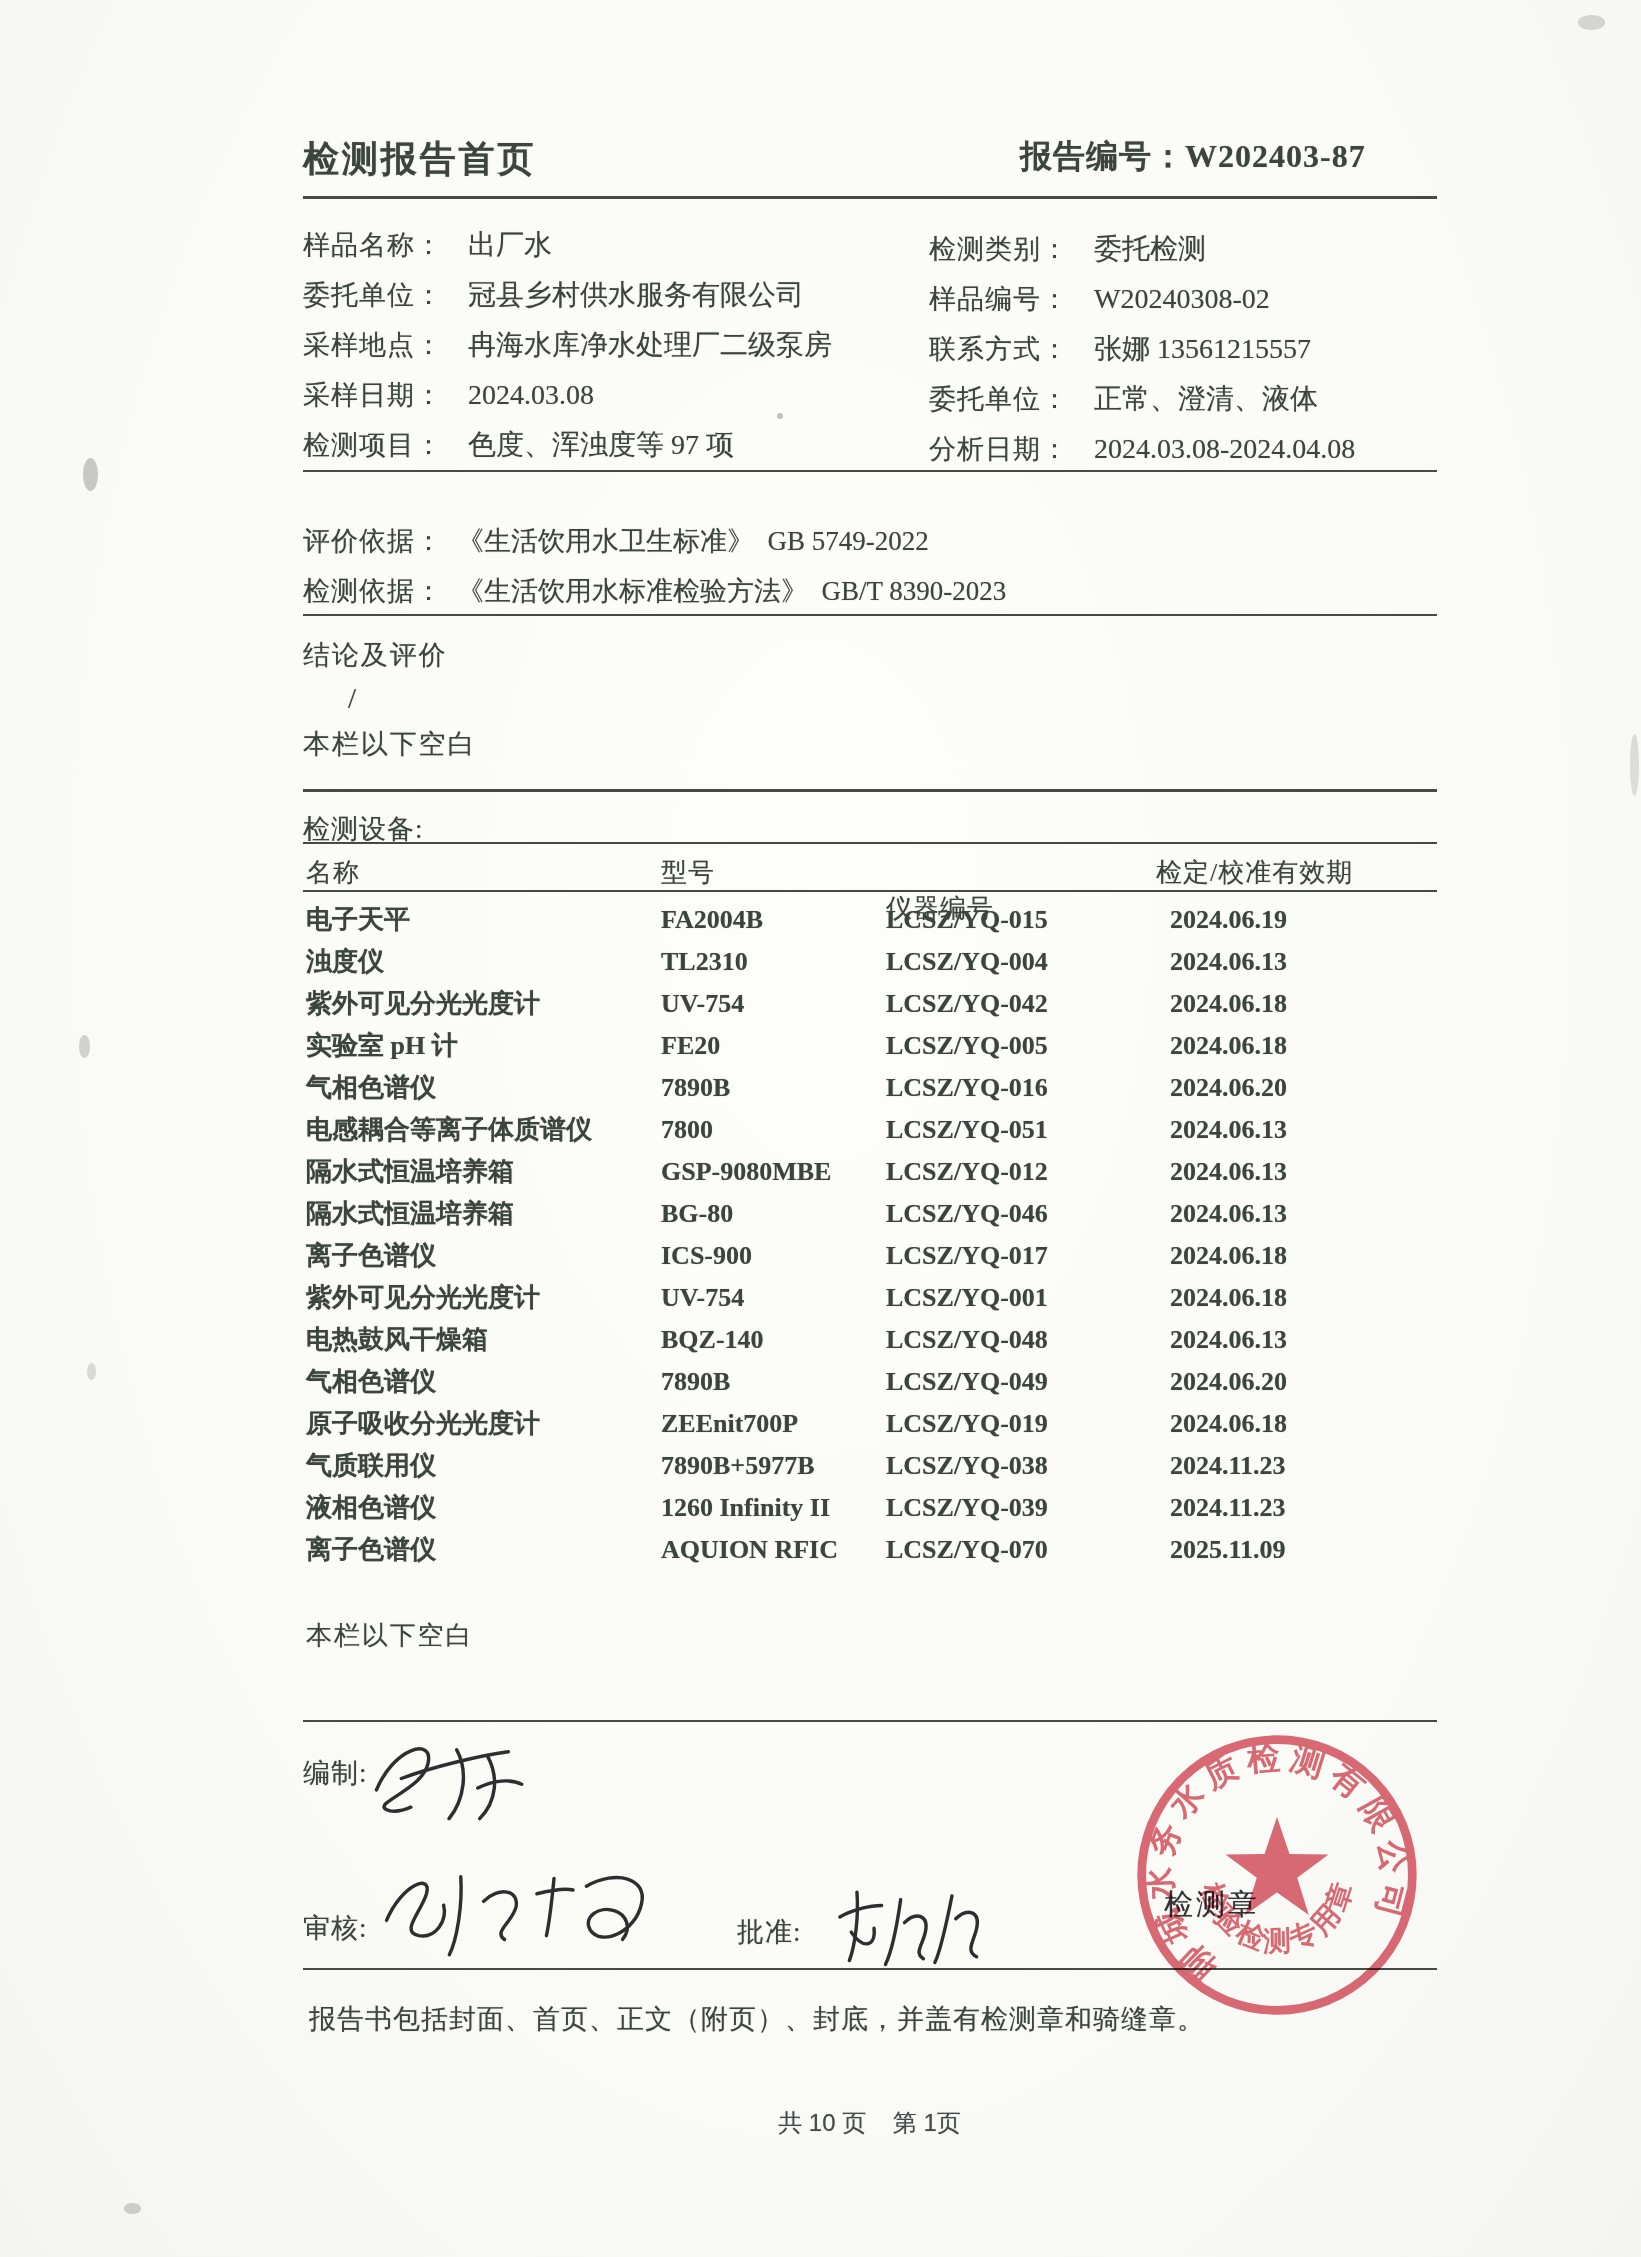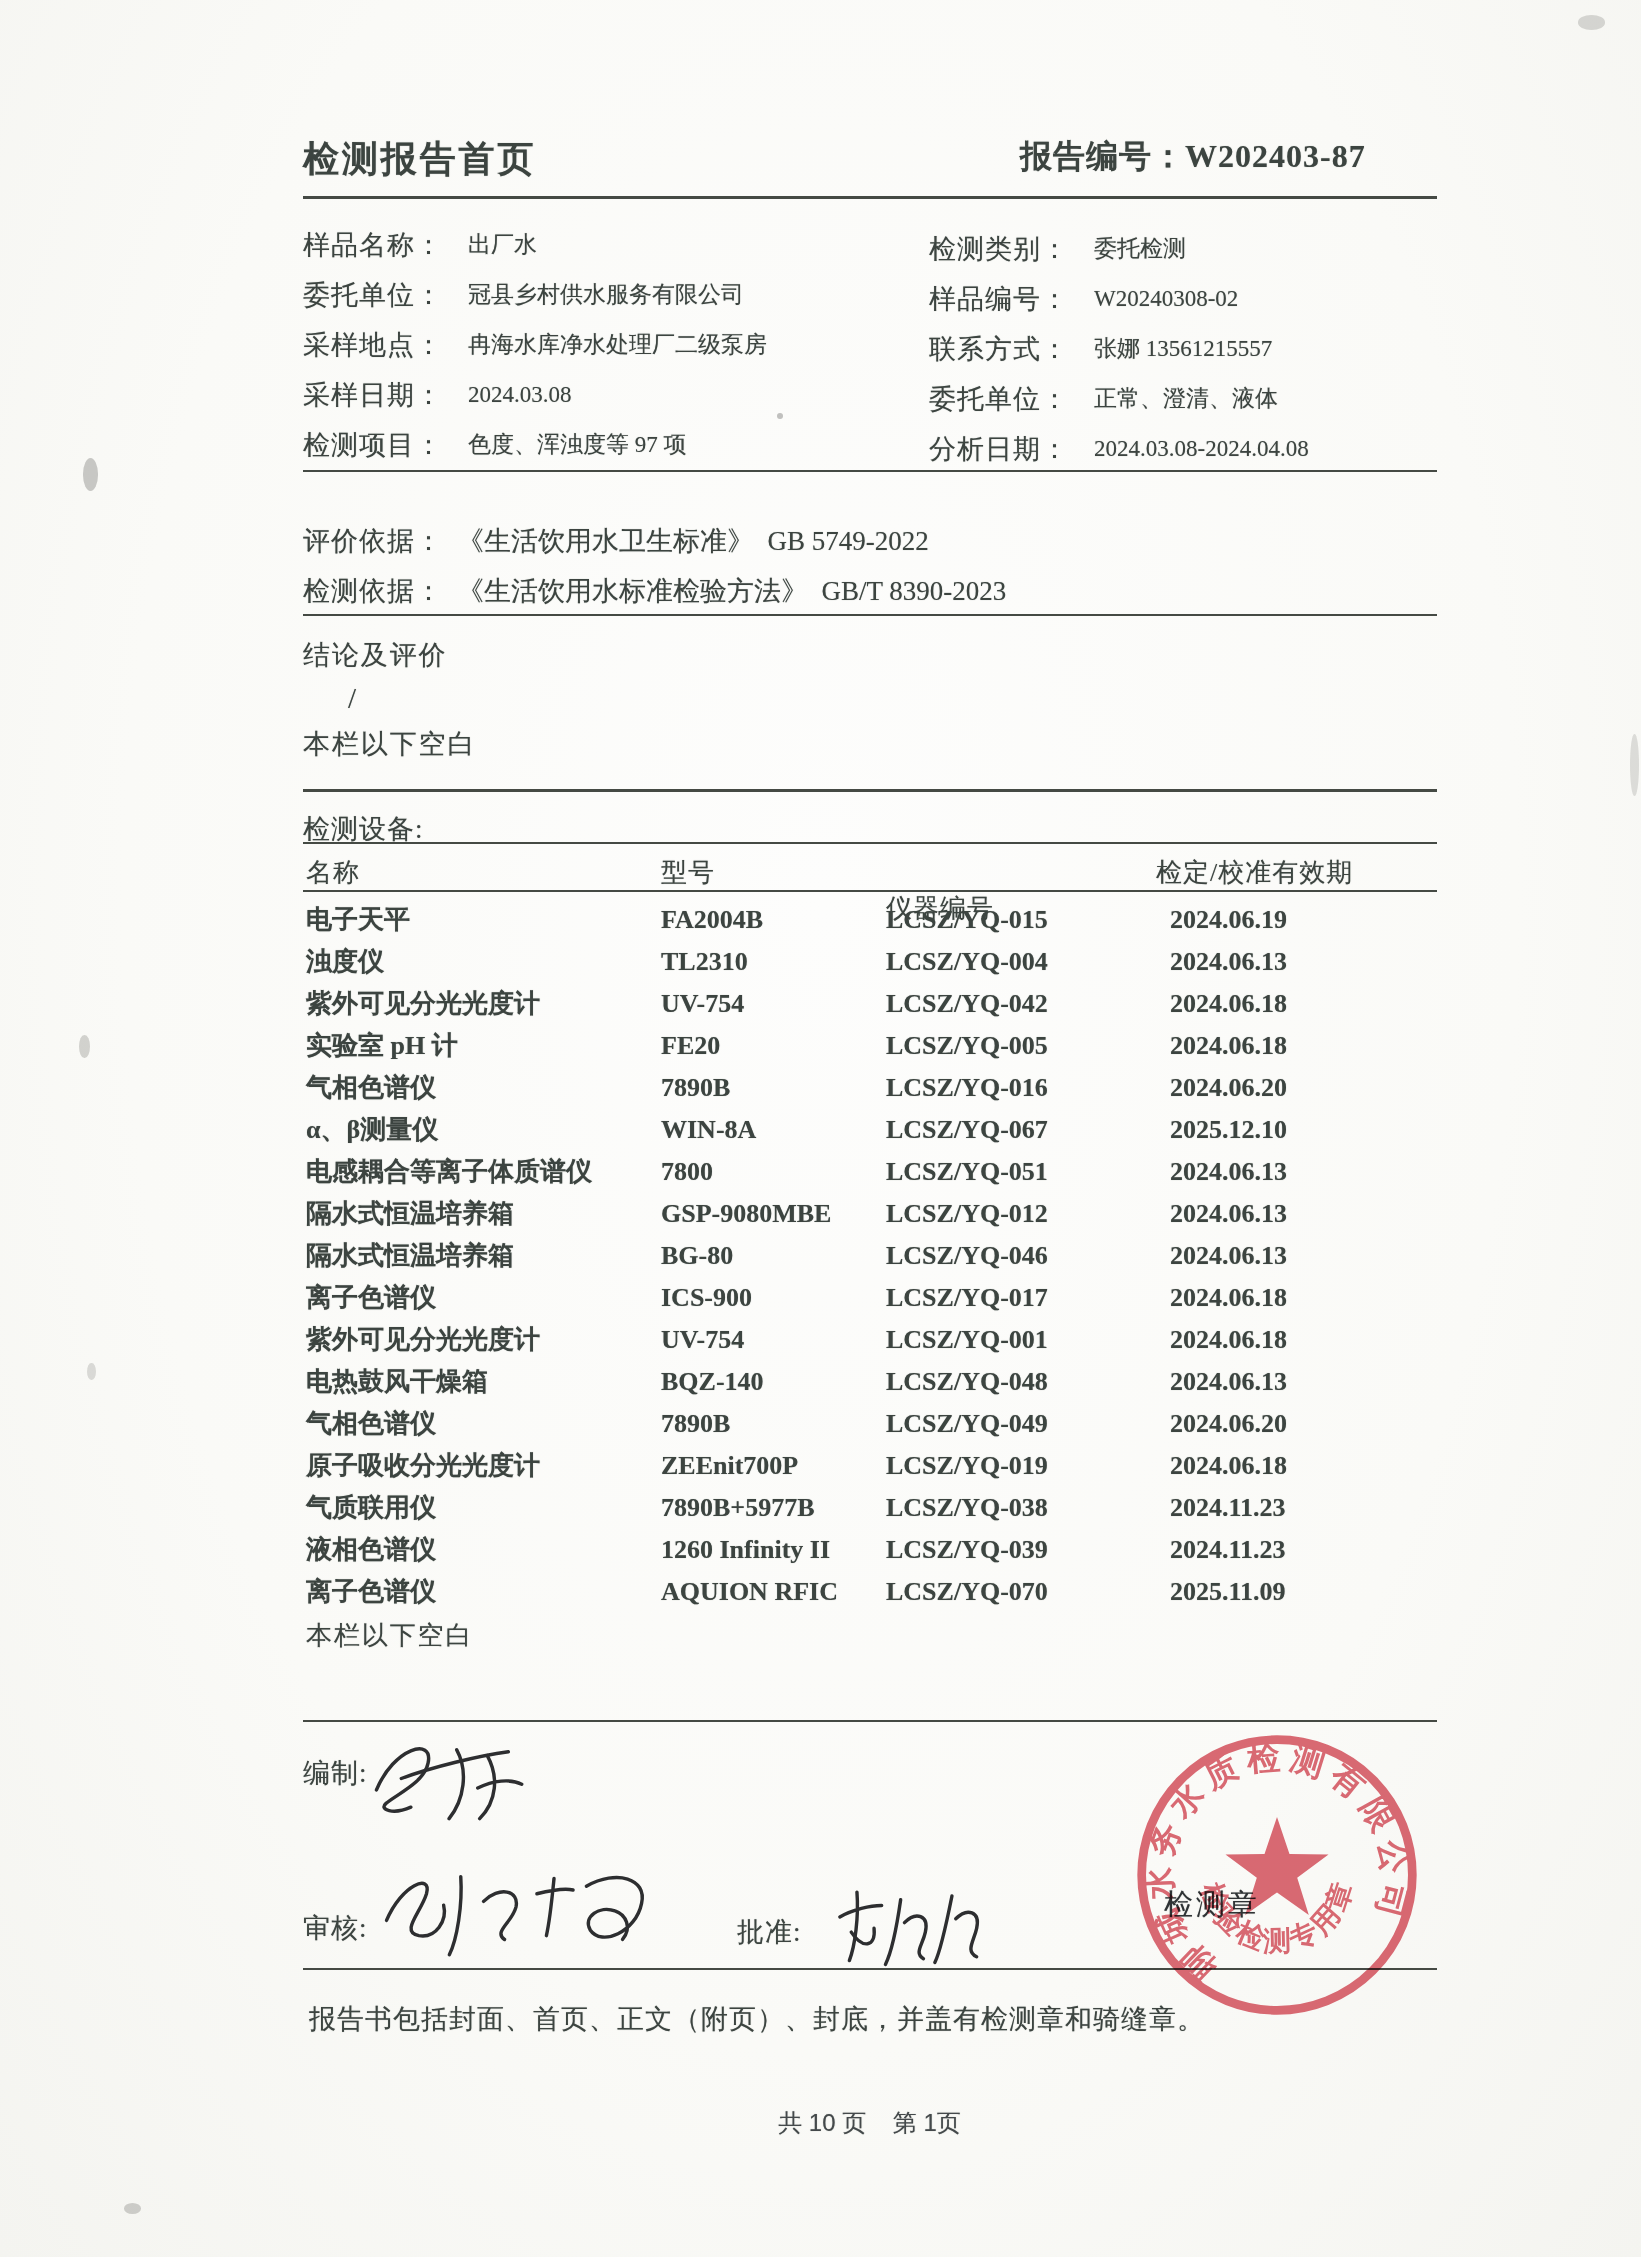--- a/index.html
+++ b/index.html
@@ -17,21 +17,21 @@
   
   .hr{position:absolute;left:303px;width:1134px;height:1.9px;background:#454a44;}
   .hr.thick{height:2.9px;}
   
   .doc-title{left:303px;top:135px;font-size:36px;letter-spacing:2.9px;font-weight:600;}
   .report-no{left:1020px;top:135px;font-size:32px;letter-spacing:1px;font-weight:600;}
   
   .info-col{position:absolute;width:541px;}
   .info-col .row{position:relative;height:50px;line-height:50px;font-size:27px;}
   .info-col .lbl{position:absolute;left:0;letter-spacing:1px;}
-  .info-col .val{position:absolute;left:165px;font-size:23px;white-space:nowrap;}
+  .info-col .val{position:absolute;left:165px;font-size:28px;white-space:nowrap;}
   
   .basis-col{position:absolute;left:303px;top:516px;width:1062px;}
   .basis-col .row{position:relative;height:50px;line-height:50px;font-size:27px;}
   .basis-col .lbl{position:absolute;left:0;letter-spacing:1px;}
   .basis-col .val{position:absolute;left:154px;white-space:pre;}
   
   .concl-title{left:303px;top:637px;font-size:27px;letter-spacing:1.9px;}
   .concl-slash{left:348px;top:682px;font-size:29px;}
   .concl-blank{left:303px;top:726px;font-size:27px;letter-spacing:1.9px;}
   
@@ -184,26 +184,20 @@
         <span class="c-valid">2024.06.18</span>
       </div>
 
       <div class="eq-row">
         <span class="c-name">气相色谱仪</span>
         <span class="c-model">7890B</span>
         <span class="c-id">LCSZ/YQ-016</span>
         <span class="c-valid">2024.06.20</span>
       </div>
 
-      <div class="eq-row">
-        <span class="c-name">α、β测量仪</span>
-        <span class="c-model">WIN-8A</span>
-        <span class="c-id">LCSZ/YQ-067</span>
-        <span class="c-valid">2025.12.10</span>
-      </div>
 
       <div class="eq-row">
         <span class="c-name">电感耦合等离子体质谱仪</span>
         <span class="c-model">7800</span>
         <span class="c-id">LCSZ/YQ-051</span>
         <span class="c-valid">2024.06.13</span>
       </div>
 
       <div class="eq-row">
         <span class="c-name">隔水式恒温培养箱</span>

